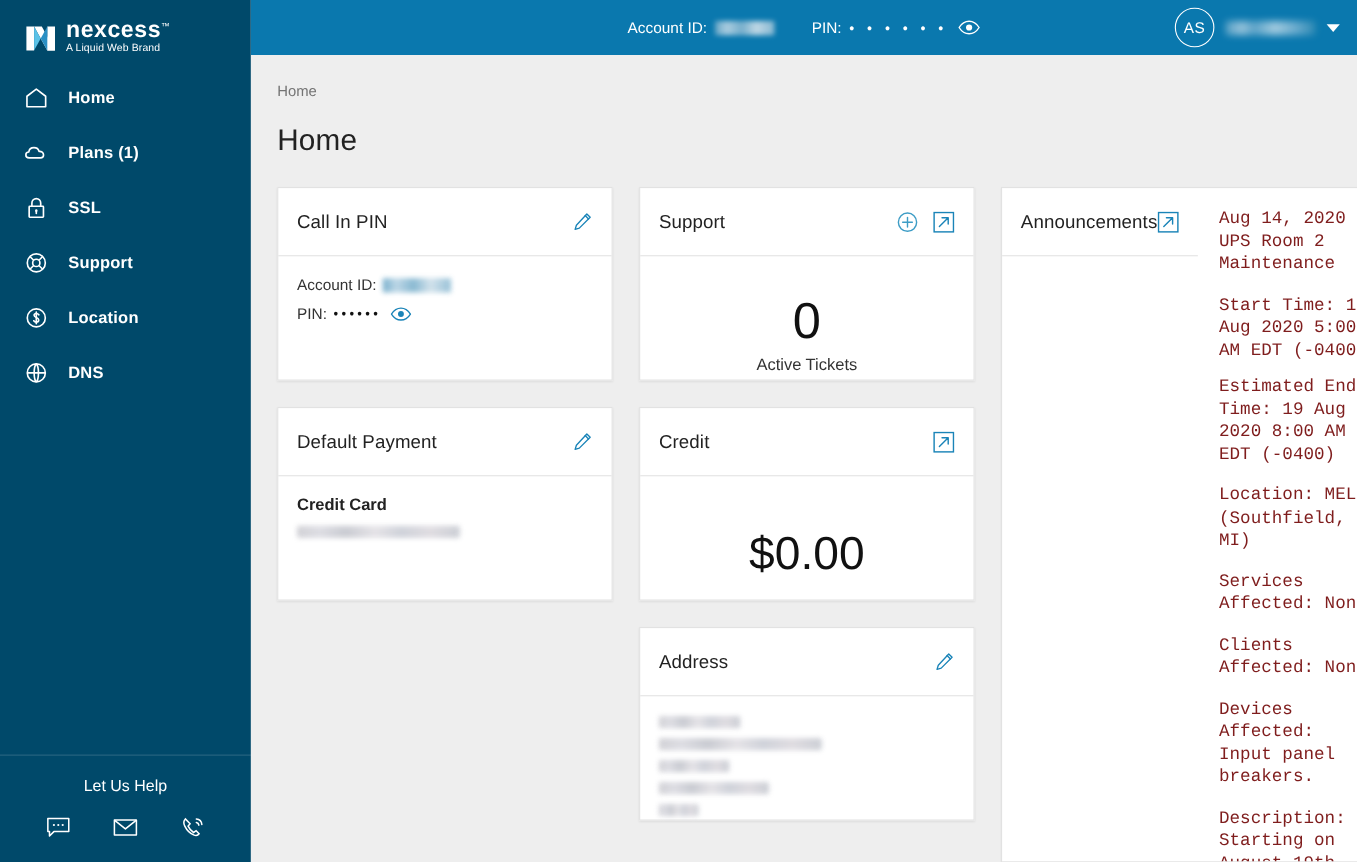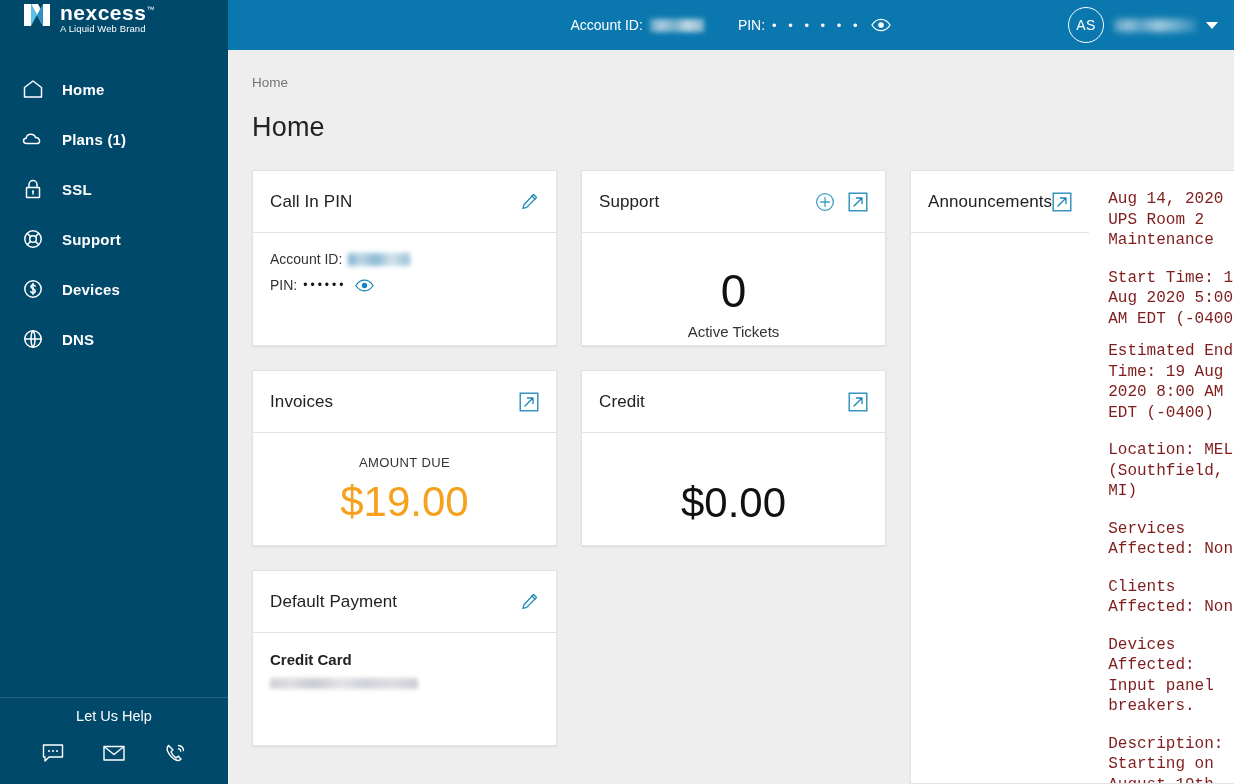--- a/index.html
+++ b/index.html
@@ -12,21 +12,21 @@
   .app { display: flex; width: 1234px; height: 784px; }
 
   
   .sidebar {
     width: 228px; min-width: 228px; height: 784px;
     background: #00496a;
     position: relative;
     display: flex; flex-direction: column;
   }
   .logo-wrap {
-    height: 50px; display: flex; align-items: flex-start;
+    height: 50px; display: flex; align-items: flex-end;
     padding-left: 22px;
   }
   .logo-mark { width: 30px; height: 30px; margin-right: 8px; flex: none; }
   .logo-text { display: flex; flex-direction: column; justify-content: center; }
   .logo-name {
     color: #ffffff; font-weight: bold; font-size: 21px;
     letter-spacing: 0.5px; line-height: 20px; position: relative;
   }
   .logo-tm { font-size: 8px; vertical-align: super; font-weight: normal; }
   .logo-sub {
@@ -45,21 +45,21 @@
     margin-right: 16px;
   }
   .nav-item .nav-label {
     color: #ffffff; font-size: 15px; font-weight: bold;
     letter-spacing: 0.2px;
   }
 
   .help {
     position: absolute; left: 0; bottom: 0; width: 228px;
     border-top: 1px solid rgba(255,255,255,0.14);
-    padding-top: 10px; padding-bottom: 14px;
+    padding-top: 20px; padding-bottom: 14px;
   }
   .help-title {
     color: #ffffff; font-size: 14.5px; text-align: center;
     margin-bottom: 16px;
   }
   .help-icons {
     display: flex; justify-content: space-around;
     padding: 0 22px;
   }
   .help-icons > div { cursor: pointer; }
@@ -256,21 +256,21 @@
       </div>
 
       <div class="nav-item">
         <span class="nav-ico">
           <svg width="24" height="24" viewBox="0 0 24 24" fill="none" stroke="#ffffff" stroke-width="1.5" stroke-linecap="round">
             <circle cx="12" cy="12" r="8.2"></circle>
             <path d="M14.3 9.2 C13.7 8.3 12.9 8 12 8 C10.8 8 10 8.7 10 9.7 C10 12 14.2 11.3 14.2 13.9 C14.2 15 13.3 15.8 12 15.8 C11 15.8 10.2 15.4 9.7 14.6"></path>
             <path d="M12 6.6 L12 17.3"></path>
           </svg>
         </span>
-        <span class="nav-label">Devices</span>
+        <span class="nav-label">Location</span>
       </div>
 
       <div class="nav-item">
         <span class="nav-ico">
           <svg width="24" height="24" viewBox="0 0 24 24" fill="none" stroke="#ffffff" stroke-width="1.5">
             <circle cx="12" cy="12" r="8.2"></circle>
             <path d="M3.8 12 L20.2 12 M12 3.8 C14.6 6.4 14.6 17.6 12 20.2 M12 3.8 C9.4 6.4 9.4 17.6 12 20.2"></path>
           </svg>
         </span>
         <span class="nav-label">DNS</span>
@@ -369,37 +369,20 @@
                 <span class="icon-btn">
                   <svg width="19" height="13" viewBox="0 0 22 14" fill="none" stroke="#1a84b8" stroke-width="1.4">
                     <path d="M1 7 C4 2.2 8 0.7 11 0.7 C14 0.7 18 2.2 21 7 C18 11.8 14 13.3 11 13.3 C8 13.3 4 11.8 1 7 Z"></path>
                     <circle cx="11" cy="7" r="3.1" fill="#1a84b8" stroke="none"></circle>
                   </svg>
                 </span>
               </div>
             </div>
           </div>
 
-          <div class="card">
-            <div class="card-head">
-              <div class="card-title">Invoices</div>
-              <div class="card-head-actions">
-                <span class="icon-btn">
-                  <svg width="20" height="20" viewBox="0 0 20 20" fill="none" stroke="#1a84b8" stroke-width="1.3">
-                    <rect x="1.2" y="1.2" width="17.6" height="17.6"></rect>
-                    <path d="M6 14 L14 6 M8.4 6 L14 6 L14 11.6" stroke-linecap="round" stroke-linejoin="round"></path>
-                  </svg>
-                </span>
-              </div>
-            </div>
-            <div class="card-body h170">
-              <div class="amount-label">AMOUNT DUE</div>
-              <div class="amount-big">$19.00</div>
-            </div>
-          </div>
 
           <div class="card">
             <div class="card-head">
               <div class="card-title">Default Payment</div>
               <div class="card-head-actions">
                 <span class="icon-btn">
                   <svg width="19" height="19" viewBox="0 0 20 20" fill="none" stroke="#1a84b8" stroke-width="1.3" stroke-linejoin="round" stroke-linecap="round">
                     <path d="M14.2 2.6 L17.4 5.8 L7 16.2 L3 17.4 L4.2 13.4 Z"></path>
                     <path d="M12.6 4.2 L15.8 7.4"></path>
                   </svg>
@@ -452,20 +435,40 @@
                     <path d="M6 14 L14 6 M8.4 6 L14 6 L14 11.6" stroke-linecap="round" stroke-linejoin="round"></path>
                   </svg>
                 </span>
               </div>
             </div>
             <div class="card-body h170 credit-body">
               <div class="amount-big black">$0.00</div>
             </div>
           </div>
 
+          <div class="card">
+            <div class="card-head">
+              <div class="card-title">Address</div>
+              <div class="card-head-actions">
+                <span class="icon-btn">
+                  <svg width="19" height="19" viewBox="0 0 20 20" fill="none" stroke="#1a84b8" stroke-width="1.3" stroke-linejoin="round" stroke-linecap="round">
+                    <path d="M14.2 2.6 L17.4 5.8 L7 16.2 L3 17.4 L4.2 13.4 Z"></path>
+                    <path d="M12.6 4.2 L15.8 7.4"></path>
+                  </svg>
+                </span>
+              </div>
+            </div>
+            <div class="card-body h170">
+              <div class="blur-line" style="width:74px;"></div>
+              <div class="blur-line" style="width:148px;"></div>
+              <div class="blur-line" style="width:64px;"></div>
+              <div class="blur-line" style="width:100px;"></div>
+              <div class="blur-line" style="width:36px;"></div>
+            </div>
+          </div>
 
         </div>
 
         <div class="col-right">
           <div class="ann-card">
             <div class="card-head">
               <div class="card-title">Announcements</div>
               <div class="card-head-actions">
                 <span class="icon-btn">
                   <svg width="20" height="20" viewBox="0 0 20 20" fill="none" stroke="#1a84b8" stroke-width="1.3">

